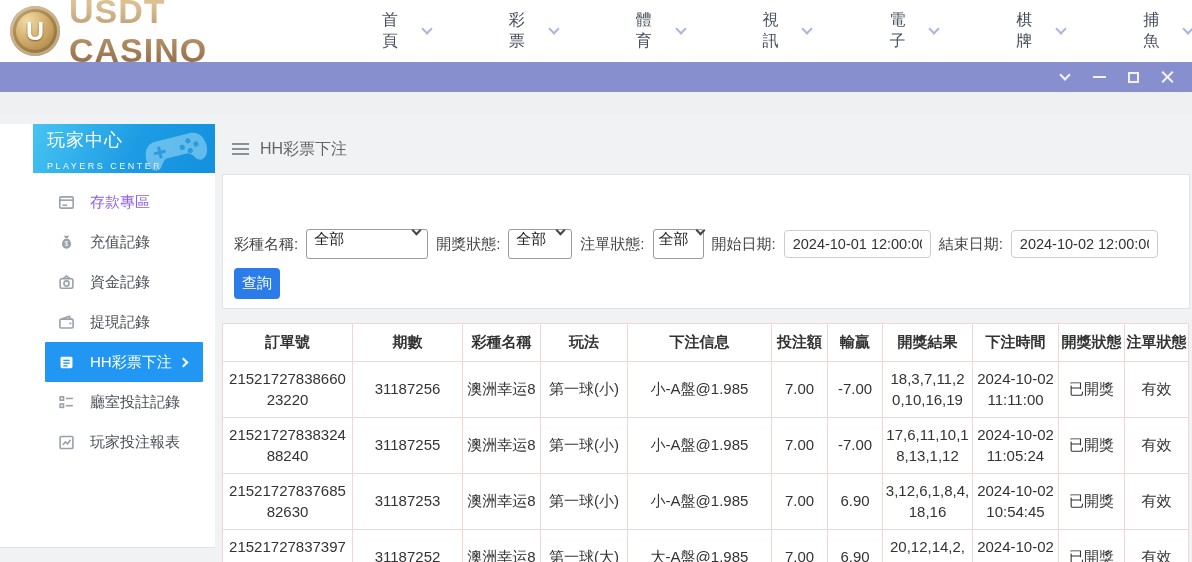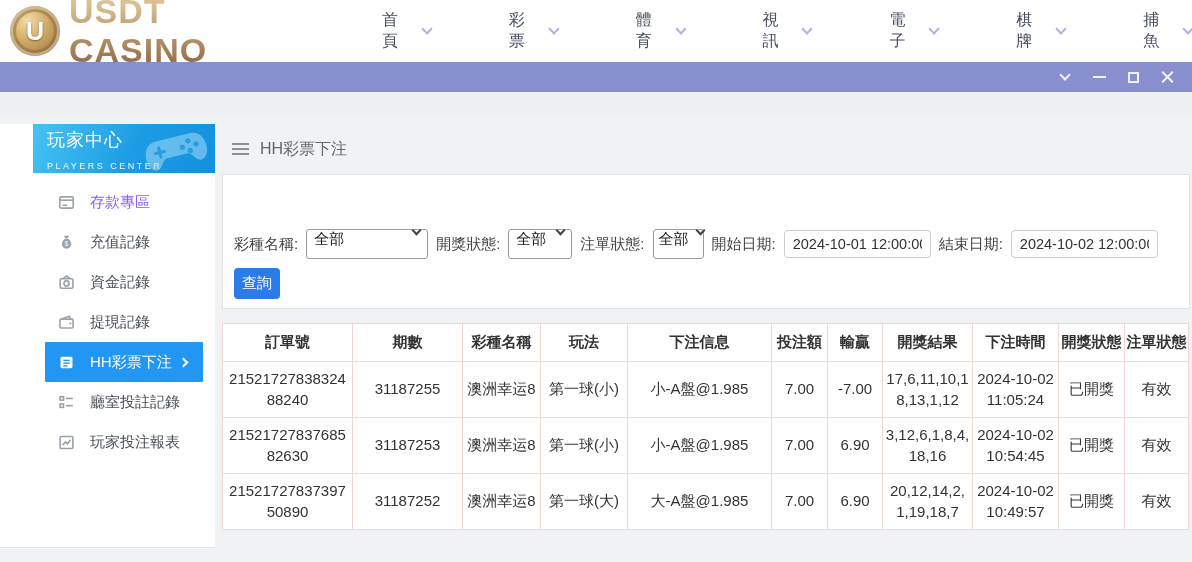--- a/index.html
+++ b/index.html
@@ -287,20 +287,33 @@
         <th>玩法</th>
         <th>下注信息</th>
         <th>投注額</th>
         <th>輸贏</th>
         <th>開獎結果</th>
         <th>下注時間</th>
         <th>開獎狀態</th>
         <th>注單狀態</th>
       </tr>
       <tr>
+        <td>2152172783866023220</td>
+        <td>31187256</td>
+        <td>澳洲幸运8</td>
+        <td>第一球(小)</td>
+        <td>小-A盤@1.985</td>
+        <td>7.00</td>
+        <td>-7.00</td>
+        <td>18,3,7,11,20,10,16,19</td>
+        <td>2024-10-02 11:11:00</td>
+        <td>已開獎</td>
+        <td>有效</td>
+      </tr>
+      <tr>
         <td>2152172783832488240</td>
         <td>31187255</td>
         <td>澳洲幸运8</td>
         <td>第一球(小)</td>
         <td>小-A盤@1.985</td>
         <td>7.00</td>
         <td>-7.00</td>
         <td>17,6,11,10,18,13,1,12</td>
         <td>2024-10-02 11:05:24</td>
         <td>已開獎</td>

